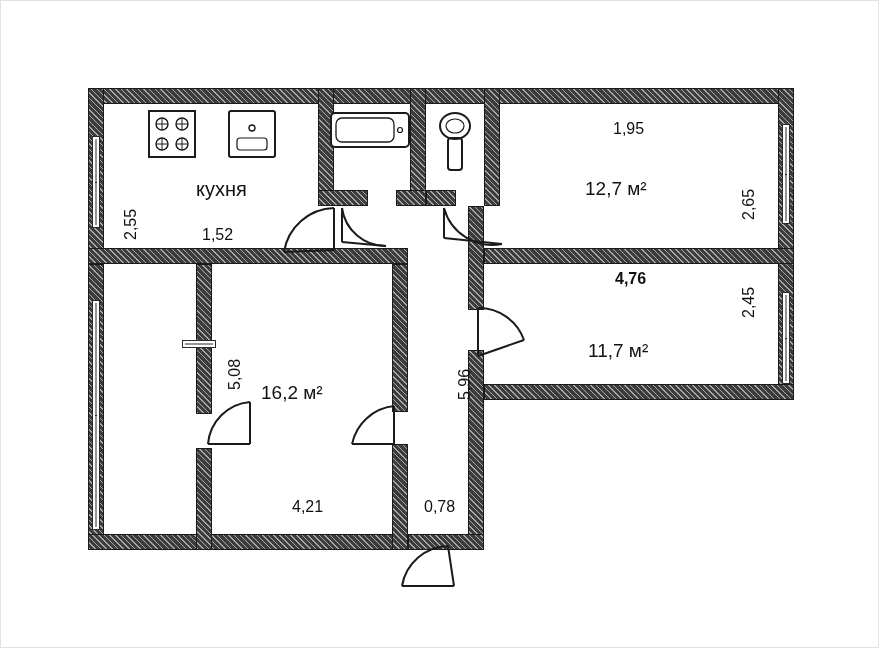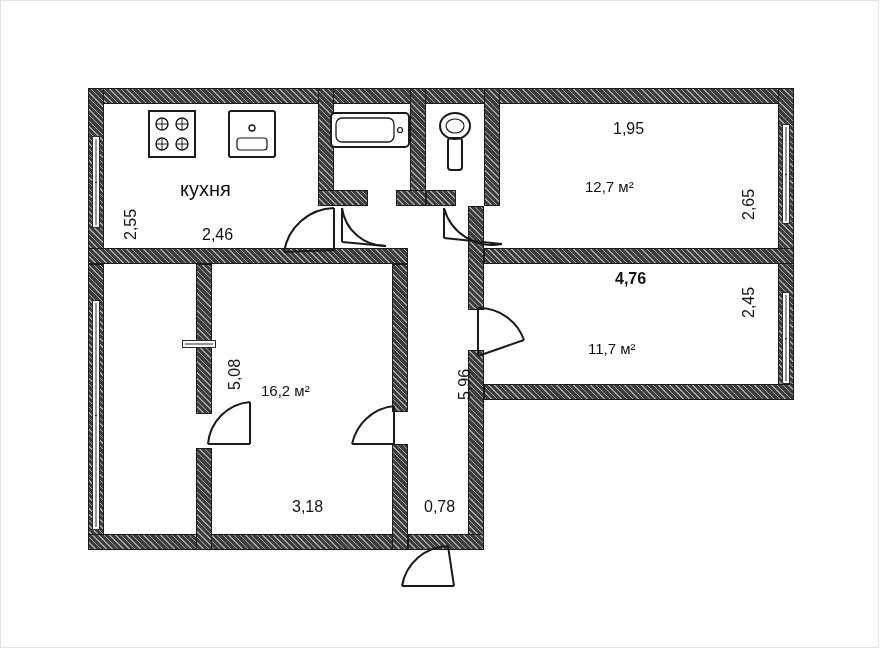--- a/index.html
+++ b/index.html
@@ -85,21 +85,21 @@
   .label {
     position: absolute;
     color: #111111;
     white-space: nowrap;
     font-size: 17px;
   }
   .label.dim {
     font-size: 16px;
   }
   .label.area {
-    font-size: 15px;
+    font-size: 19px;
   }
   .label.room {
     font-size: 20px;
   }
   .rot {
     transform: rotate(-90deg);
     transform-origin: left top;
   }
 </style>
 </head>
@@ -230,32 +230,32 @@
     <line x1="50" y1="2" x2="50" y2="44"></line>
     <line x1="50" y1="44" x2="8" y2="44"></line>
   </svg>
 
   <svg class="door-svg" style="left:398px; top:542px; width:80px; height:50px;" viewBox="0 0 80 50">
     <path d="M 4 44 A 48 48 0 0 1 50 4"></path>
     <line x1="4" y1="44" x2="56" y2="44"></line>
     <line x1="56" y1="44" x2="50" y2="4"></line>
   </svg>
 
-  <div class="label room" style="left:180px; top:178px;">кухня</div>
-  <div class="label dim" style="left:202px; top:226px;">2,46</div>
+  <div class="label room" style="left:196px; top:178px;">кухня</div>
+  <div class="label dim" style="left:202px; top:226px;">1,52</div>
   <div class="label dim rot" style="left:122px; top:240px;">2,55</div>
 
   <div class="label dim" style="left:613px; top:120px;">1,95</div>
   <div class="label area" style="left:585px; top:178px;">12,7 м²</div>
   <div class="label dim rot" style="left:740px; top:220px;">2,65</div>
 
   <div class="label dim" style="left:615px; top:270px;font-weight:bold;">4,76</div>
   <div class="label area" style="left:588px; top:323px;margin-top:17px;">11,7 м²</div>
   <div class="label dim rot" style="left:740px; top:318px;">2,45</div>
 
   <div class="label dim rot" style="left:226px; top:390px;">5,08</div>
   <div class="label area" style="left:261px; top:382px;">16,2 м²</div>
-  <div class="label dim" style="left:292px; top:498px;">3,18</div>
+  <div class="label dim" style="left:292px; top:498px;">4,21</div>
 
   <div class="label dim rot" style="left:456px; top:400px;">5,96</div>
   <div class="label dim" style="left:424px; top:498px;">0,78</div>
 
 </div>
 
 </body></html>

